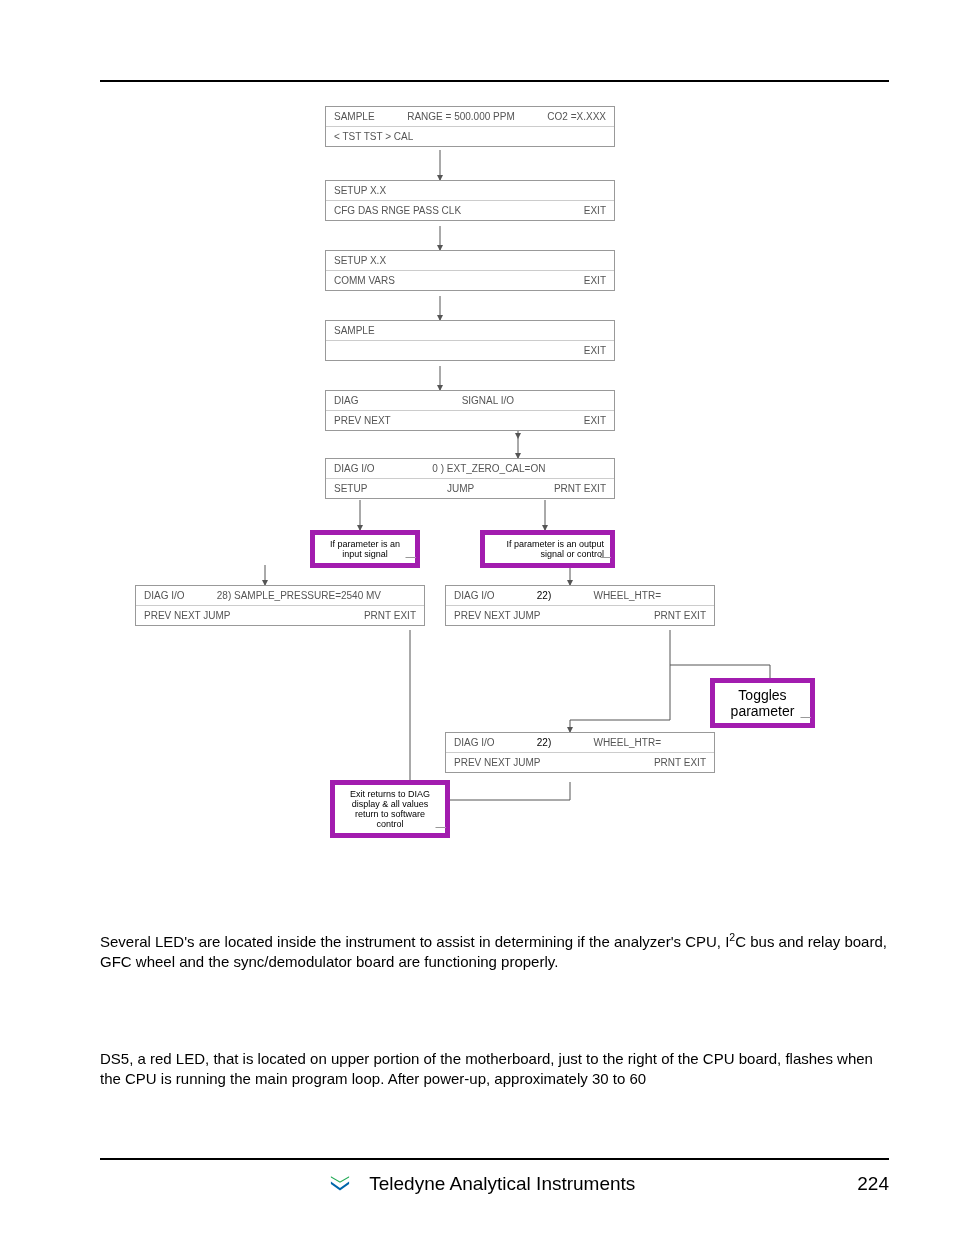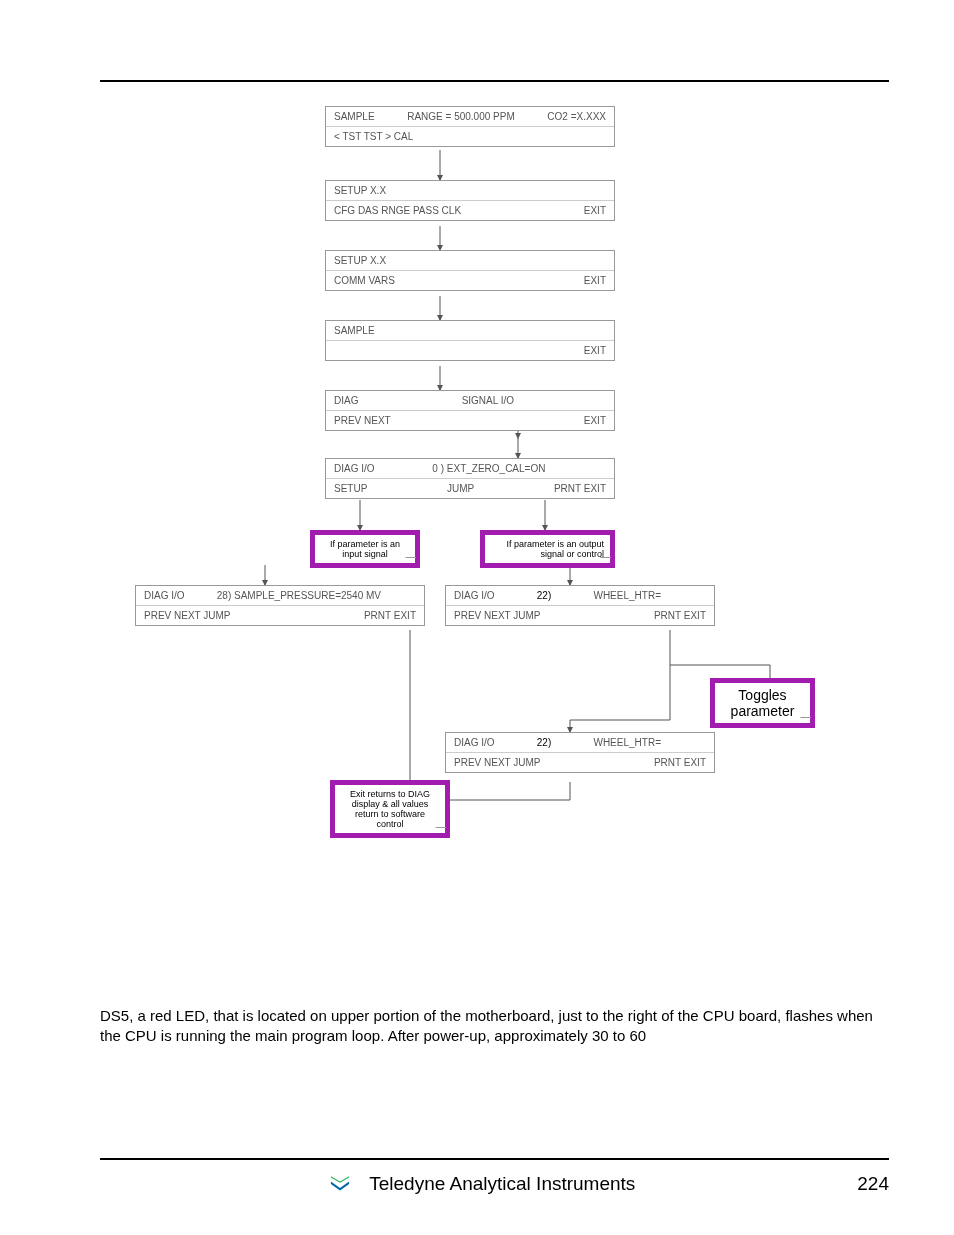--- a/index.html
+++ b/index.html
@@ -232,20 +232,23 @@
     </div>
   </div>
 
   <div class="aux" style="left:230px; top:680px; width:120px; color:#000;">
     <span>Exit returns to DIAG display &amp; all values return to software control</span>
     <div class="corner"></div>
   </div>
 </div>
 
 <div class="content">
+  <p>
+    <span>Several LED's are located inside the instrument to assist in determining if the analyzer's CPU, I</span><sup>2</sup><span>C bus and relay board, GFC wheel and the sync/demodulator board are functioning properly.</span>
+  </p>
   <p style="margin-top:76px;">DS5, a red LED, that is located on upper portion of the motherboard, just to the right of the CPU board, flashes when the CPU is running the main program loop.  After power-up, approximately 30 to 60</p>
 </div>
 
 <div class="page-rule-bottom"></div>
 
 <div class="footer">
   <span>&nbsp;</span>
   <span class="brand">
     <svg viewBox="0 0 40 28">
       <path d="M6 2 L20 10 L34 2 L34 4 L20 12 L6 4 Z" fill="#2a5"></path>

